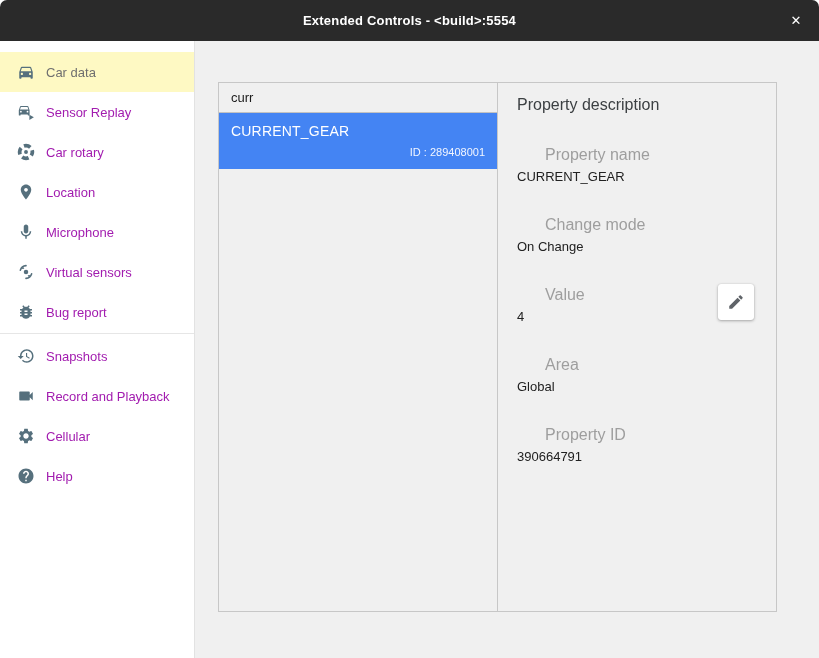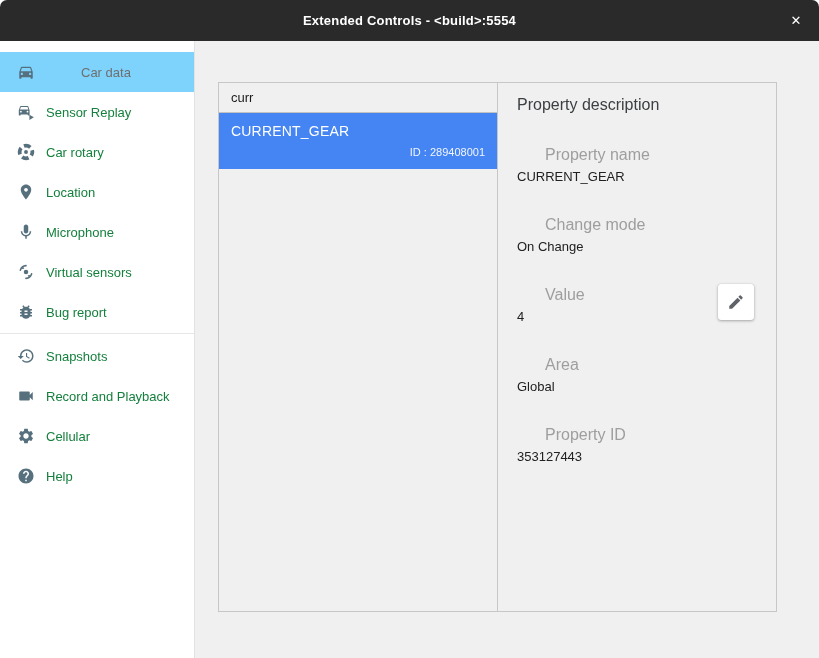--- a/index.html
+++ b/index.html
@@ -28,24 +28,24 @@
   .main { flex:1; display:flex; min-height:0; }
 
   
   .sidebar {
     width:195px; background:#ffffff; border-right:1px solid #e2e2e2;
     padding-top:11px; flex:0 0 195px;
   }
   .nav-item {
     height:40px; display:flex; align-items:center; padding-left:17px; cursor:pointer;
   }
-  .nav-item.selected { background:#7dd3fc;gap:35px; }
+  .nav-item.selected { background:#fef9c3; }
   .nav-item .icon { width:18px; height:18px; flex:0 0 18px; display:flex; align-items:center; justify-content:center; }
   .nav-item .icon svg { width:18px; height:18px; fill:#56707d; }
-  .nav-item .nav-label { margin-left:11px; font-size:13px; color:#15803d; }
+  .nav-item .nav-label { margin-left:11px; font-size:13px; color:#a21caf; }
   .nav-item.selected .nav-label { color:#6f6f6f; }
   .group-divider { border-top:1px solid #e6e6e6; margin:1px 0 2px 0; }
 
   
   .content { flex:1; background:#f0f0f0; position:relative; }
 
   .tabs { position:absolute; top:9px; left:10px; display:flex; }
   .tab {
     font-size:13px; color:#9e9e9e; padding:4px 0 6px 0; margin-right:8px;
     border-bottom:3px solid transparent; cursor:pointer;
@@ -245,21 +245,21 @@
             <div class="field-value">4</div>
           </div>
 
           <div class="field">
             <div class="field-label">Area</div>
             <div class="field-value">Global</div>
           </div>
 
           <div class="field">
             <div class="field-label">Property ID</div>
-            <div class="field-value">353127443</div>
+            <div class="field-value">390664791</div>
           </div>
 
           <button class="edit-btn">
             <span style="display:flex;">
               <svg viewBox="0 0 24 24">
                   <path d="M3 17.25V21h3.75L17.81 9.94l-3.75-3.75L3 17.25zM20.71 7.04c.39-.39.39-1.02 0-1.41l-2.34-2.34c-.39-.39-1.02-.39-1.41 0l-1.83 1.83 3.75 3.75 1.83-1.83z"></path>
                 </svg>
             </span>
           </button>
         </div>

